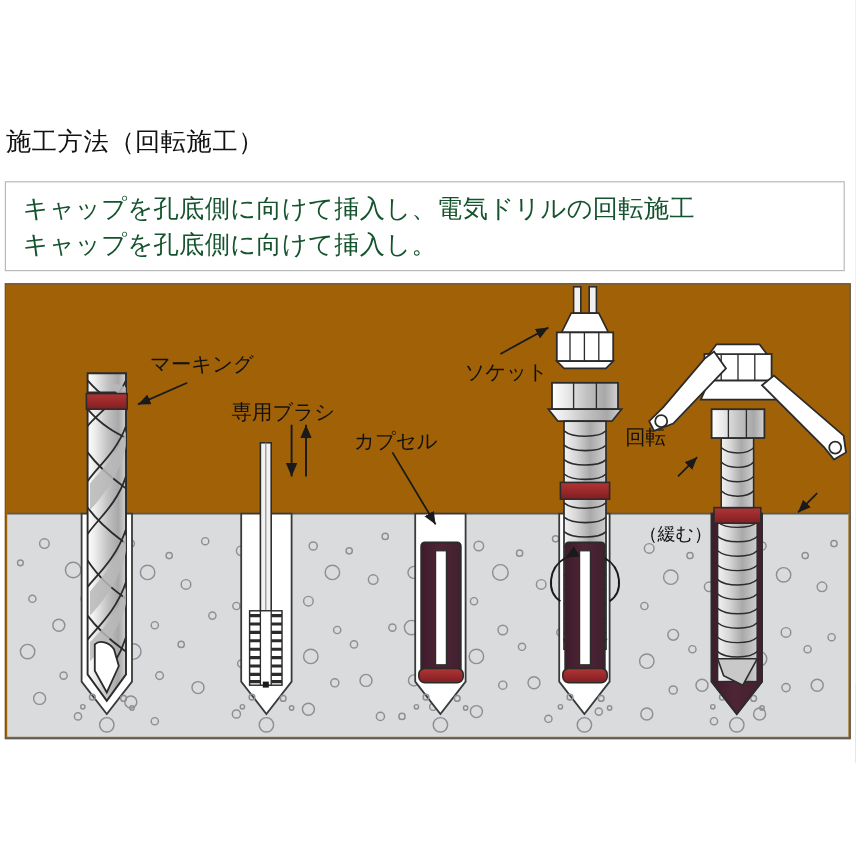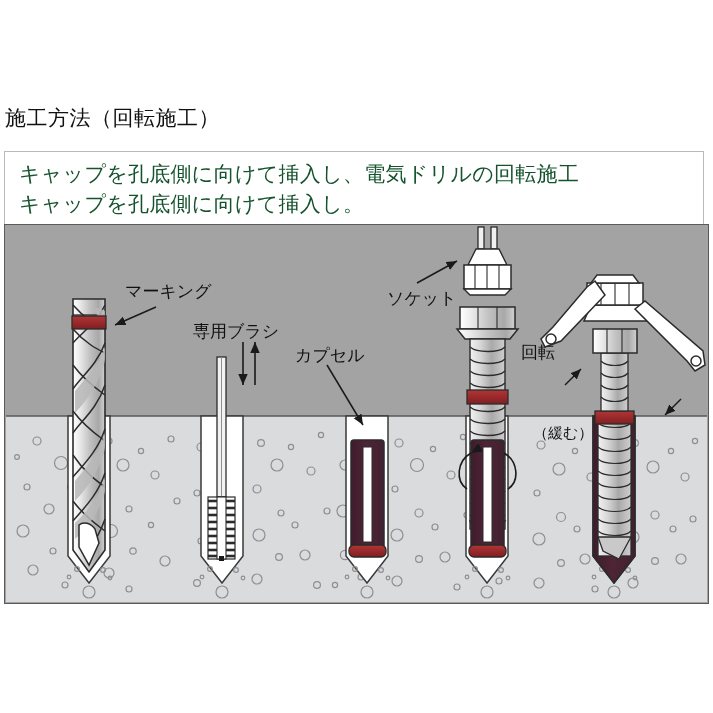--- a/index.html
+++ b/index.html
@@ -3,21 +3,21 @@
 <meta charset="utf-8">
 <style>
   html,body{margin:0;padding:0;background:#fff;}
   body{width:713px;height:713px;font-family:"Liberation Sans","DejaVu Sans",sans-serif;color:#1a1a1a;overflow:hidden;}
   #root{position:relative;width:713px;height:569px;background:#ffffff;}
   #title{position:absolute;left:5px;top:104px;font-size:21px;letter-spacing:0.5px;color:#111;white-space:nowrap;}
   #instr-box{position:absolute;left:4px;top:151px;width:700px;height:75px;border:1px solid #b9b9b9;background:#fff;box-sizing:border-box;}
   #instr-box .ln{position:absolute;left:14px;font-size:21px;letter-spacing:0.3px;color:#14532d;white-space:nowrap;}
   #instr-box .ln1{top:8px;}
   #instr-box .ln2{top:38px;}
-  #diagram{position:absolute;left:4px;top:224px;width:705px;height:380px;border:1px solid #5a5a5a;background:#a3a3a3;box-sizing:border-box;overflow:hidden;}
+  #diagram{position:absolute;left:4px;top:236px;width:705px;height:380px;border:1px solid #5a5a5a;background:#a16207;box-sizing:border-box;overflow:hidden;}
   #diagram svg{display:block;}
   .lbl{font-family:"Liberation Sans","DejaVu Sans",sans-serif;font-size:17px;fill:#111;}
   .lbl-sm{font-family:"Liberation Sans","DejaVu Sans",sans-serif;font-size:15px;fill:#111;}
 </style>
 </head>
 <body>
 
 <div id="root">
 
   <div id="title">施工方法（回転施工）</div>

